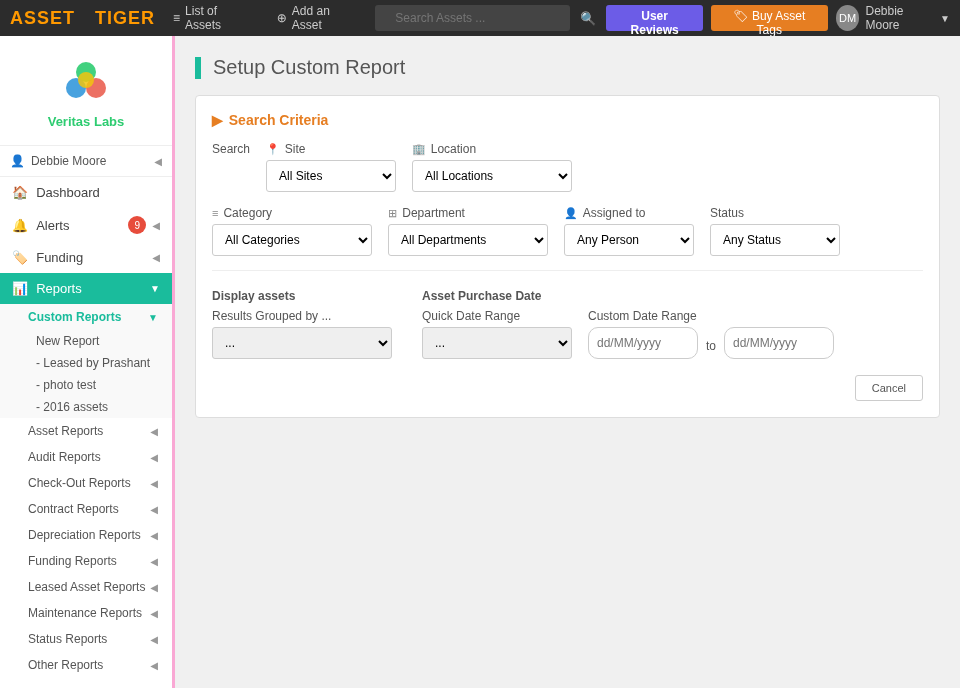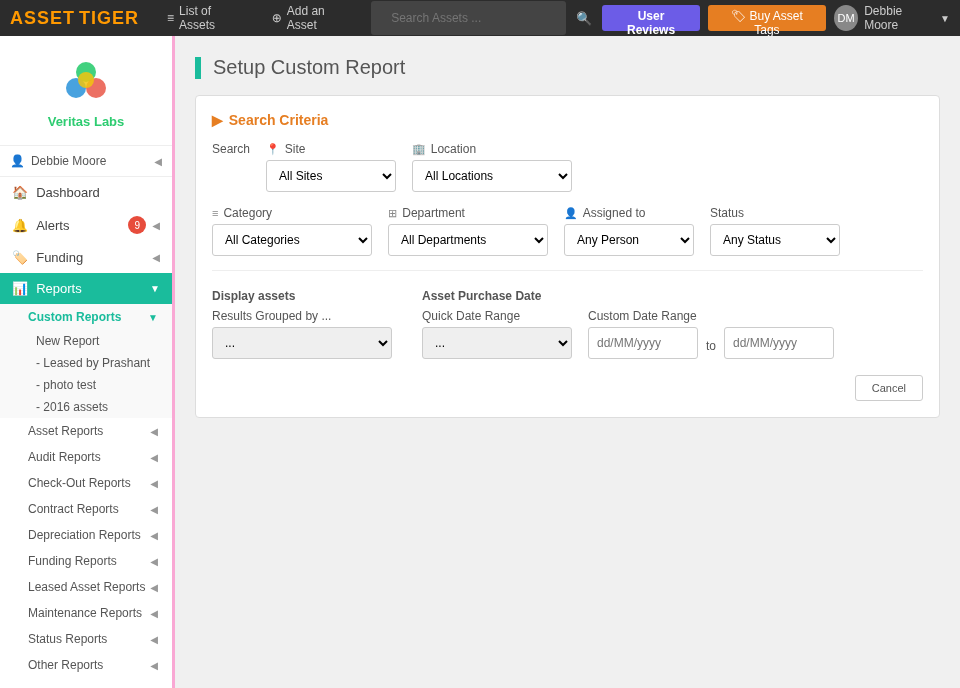--- a/index.html
+++ b/index.html
@@ -13,24 +13,24 @@
       align-items: center;
       padding: 0 10px;
       gap: 10px;
       flex-shrink: 0;
     }
     .top-nav .logo {
       font-size: 18px;
       font-weight: bold;
       color: #f90;
       letter-spacing: 1px;
-      margin-right: 10px;
-      display: flex;
-      align-items: center;
-      gap: 4px;
+      margin-right: 0;
+      display: flex;
+      align-items: center;
+      gap: 20px;
     }
     .top-nav .logo span { color: #fff; }
     .top-nav .nav-link {
       color: #ccc;
       font-size: 12px;
       display: flex;
       align-items: center;
       gap: 5px;
       cursor: pointer;
       padding: 0 8px;
@@ -38,21 +38,21 @@
     }
     .search-box {
       flex: 1;
       max-width: 220px;
       background: #444;
       border: none;
       border-radius: 3px;
       color: #ccc;
       padding: 4px 20px;
       font-size: 12px;
-      height: 34px;
+      height: 26px;
     }
     .top-nav-right {
       margin-left: auto;
       display: flex;
       align-items: center;
       gap: 8px;
     }
     .btn-user-reviews {
       background: #6c5ce7;
       color: #fff;
@@ -258,21 +258,21 @@
     .display-col label { font-size: 12px; color: #555; }
     .display-col select { border: 1px solid #ccc; border-radius: 3px; padding: 5px 8px; font-size: 12px; height: 32px; width: 180px; }
 
     .date-range-row {
       display: flex;
       align-items: flex-end;
       gap: 8px;
     }
     .date-range-row input[type="text"] {
       border: 1px solid #ccc;
-      border-radius: 3px;
+      border-radius: 10px;
       padding: 6px 8px;
       font-size: 12px;
       height: 32px;
       width: 110px;
       color: #aaa;
     }
     .to-label { font-size: 12px; color: #555; padding-bottom: 6px; }
 
     .action-row {
       display: flex;

